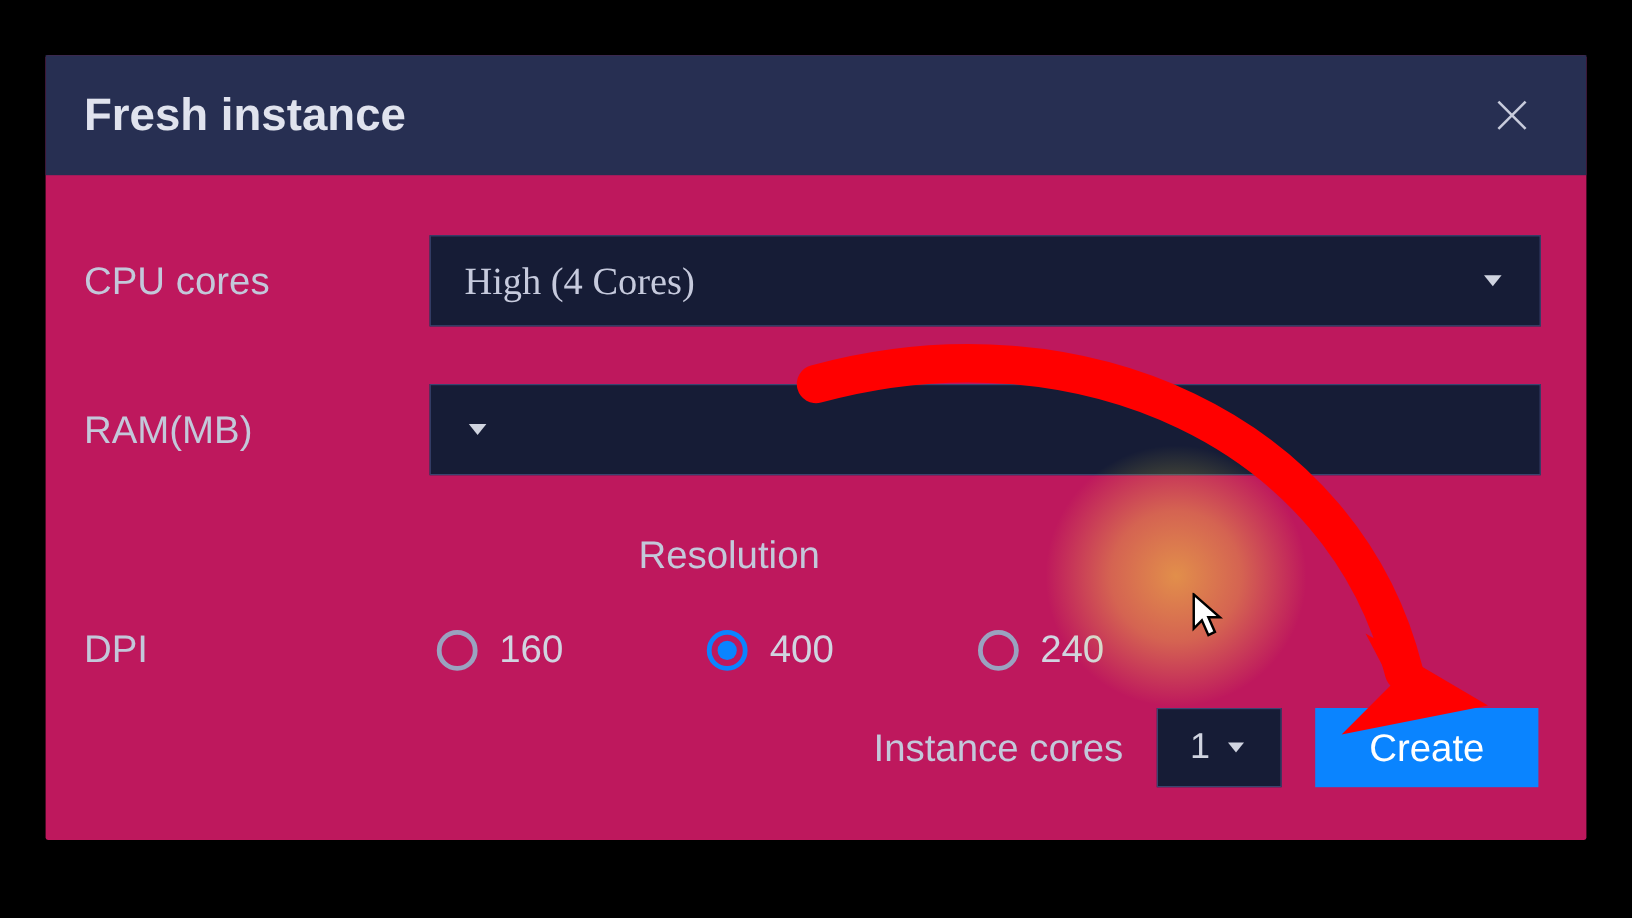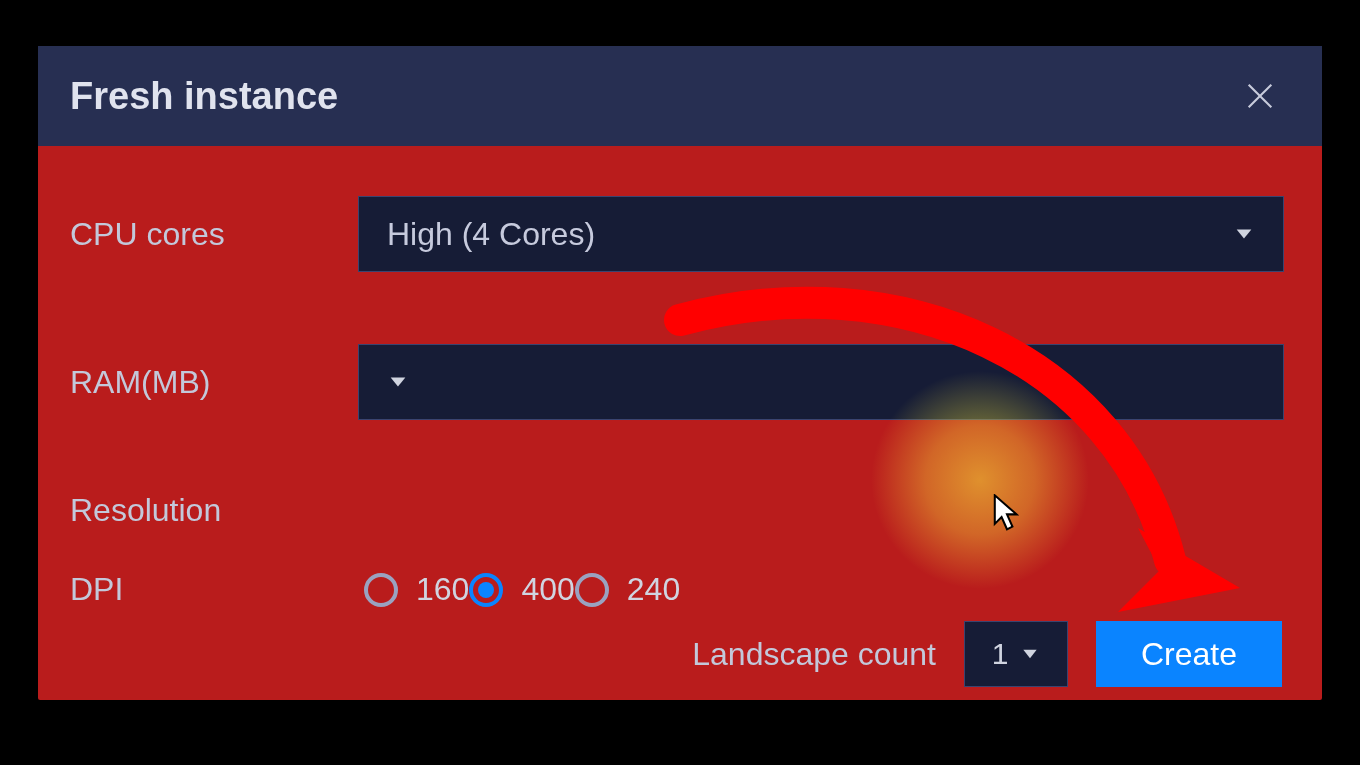--- a/index.html
+++ b/index.html
@@ -10,21 +10,21 @@
     font-family: "Segoe UI", Arial, sans-serif;
     overflow: hidden;
     position: relative;
   }
   .dialog {
     position: absolute;
     left: 38px;
     top: 46px;
     width: 1284px;
     height: 654px;
-    background: #b91c1c;
+    background: #be185d;
     color: #d0d4e0;
     border-radius: 2px;
   }
   .titlebar {
     height: 100px;
     display: flex;
     align-items: center;
     justify-content: space-between;
     padding: 0 40px 0 32px;
     background: #272f52;
@@ -43,31 +43,32 @@
     cursor: pointer;
     color: #c8ccdc;
   }
   .close-btn svg { width: 34px; height: 34px; }
   .content {
     padding: 50px 38px 0 32px;
   }
   .row {
     display: flex;
     align-items: center;
-    margin-bottom: 72px;
+    margin-bottom: 48px;
   }
   .row-label {
     width: 290px;
     font-size: 32px;
     color: #c3c8da;
   }
   .controls {
     flex: 1;
     display: flex;
     gap: 36px;
+    font-family: Liberation Serif, serif;
   }
   .select {
     height: 76px;
     background: #161c36;
     border: 1px solid #3a4470;
     display: flex;
     align-items: center;
     justify-content: space-between;
     padding: 0 28px;
     font-size: 32px;
@@ -80,20 +81,21 @@
     width: 446px;
     border: 2px solid #0a84ff;
     position: relative;
   }
   .select .caret {
     color: #d0d4e0;
   }
   .select .caret svg { width: 22px; height: 22px; }
   .radios {
     display: flex;
+    gap: 120px;
     align-items: center;
     padding-left: 4px;
   }
   .radio {
     display: flex;
     align-items: center;
     gap: 18px;
     cursor: pointer;
   }
   .radio-circle {
@@ -215,46 +217,46 @@
         <div class="select full">
           <span class="caret">
             <svg viewBox="0 0 24 24" fill="currentColor">
                 <polygon points="4,7 20,7 12,17"></polygon>
               </svg>
           </span>
         </div>
       </div>
     </div>
 
-    <div class="row" style="margin-bottom:42px;">
+    <div class="row" style="margin-bottom:42px;justify-content:center;">
       <div class="row-label">Resolution</div>
     </div>
 
-    <div class="row" style="margin-bottom:13px;">
+    <div class="row" style="margin-bottom:30px;">
       <div class="row-label">DPI</div>
       <div class="radios">
         <div class="radio">
           <div class="radio-circle"></div>
           <span class="radio-label">160</span>
         </div>
         <div class="radio">
           <div class="radio-circle selected">
             <div class="radio-dot"></div>
           </div>
           <span class="radio-label">400</span>
         </div>
         <div class="radio">
           <div class="radio-circle"></div>
           <span class="radio-label">240</span>
         </div>
       </div>
     </div>
 
     <div class="footer">
-      <span class="footer-label">Landscape count</span>
+      <span class="footer-label">Instance cores</span>
       <div class="count-select">
         <span>1</span>
         <svg viewBox="0 0 24 24" fill="currentColor">
             <polygon points="4,7 20,7 12,17"></polygon>
           </svg>
       </div>
       <button class="create-btn">
         <span>Create</span>
       </button>
     </div>

